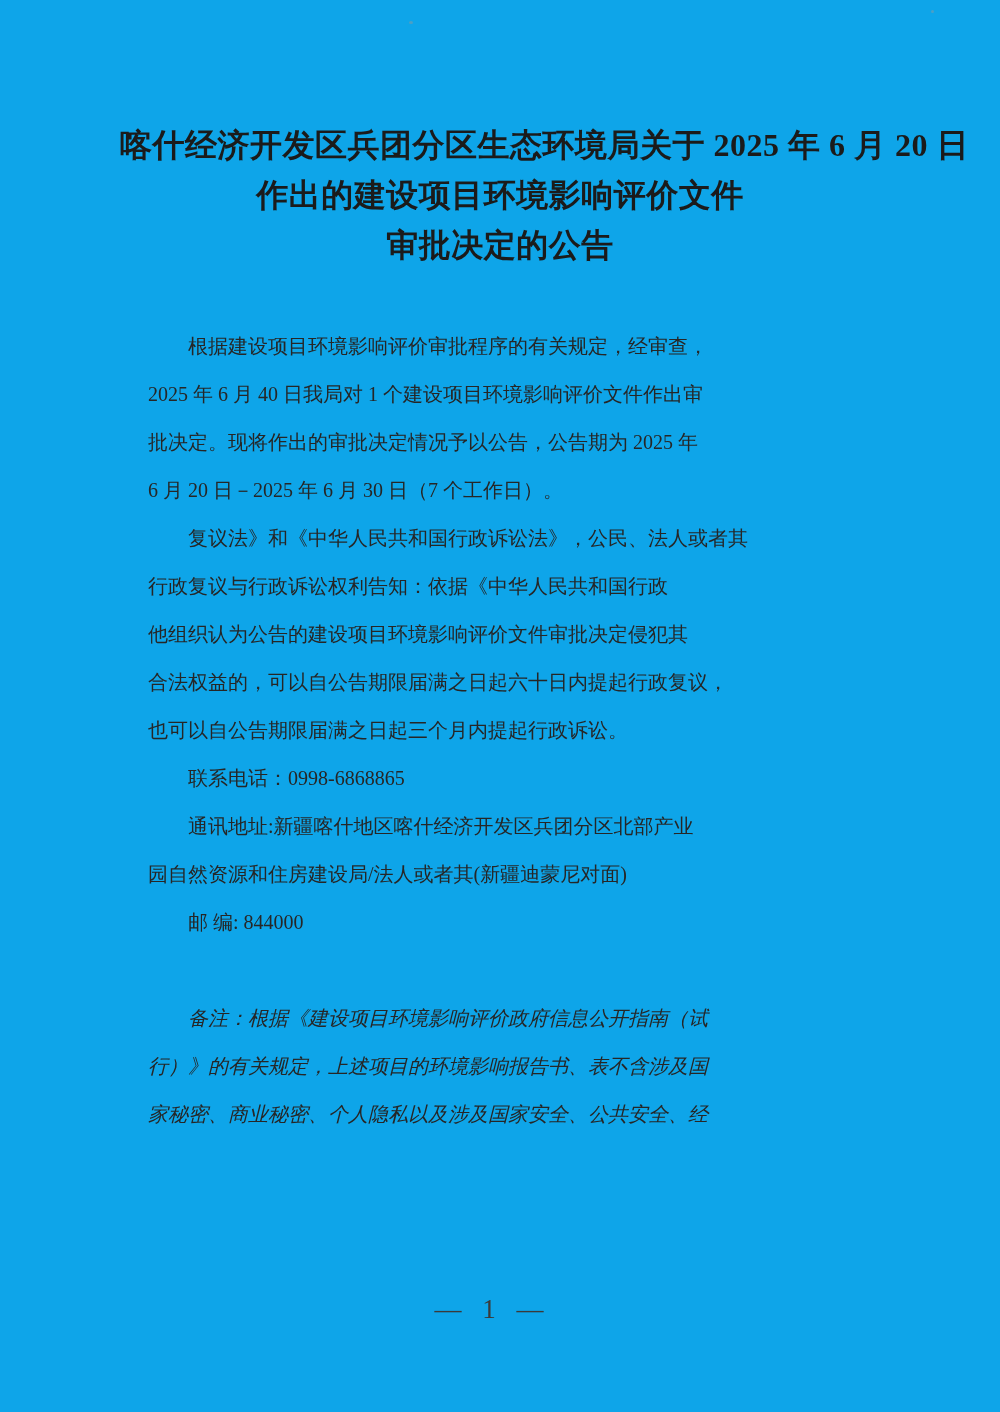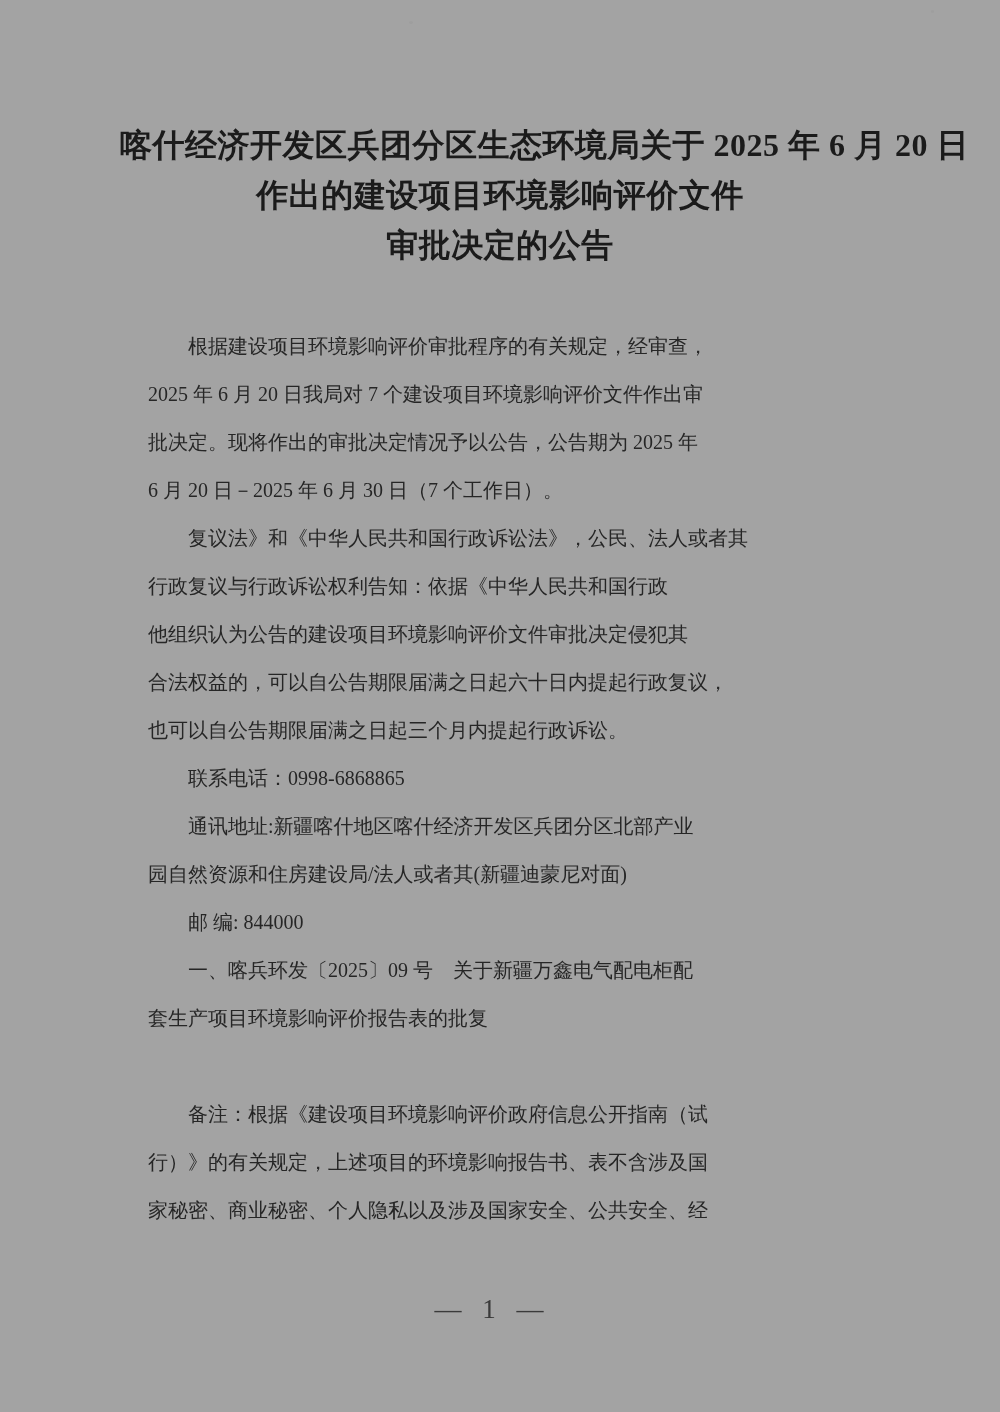--- a/index.html
+++ b/index.html
@@ -5,21 +5,21 @@
   html, body {
     margin: 0;
     padding: 0;
     background: #e8e8e8;
   }
   .page {
     position: relative;
     width: 1000px;
     height: 1412px;
     margin: 0 auto;
-    background: #a3a3a3;
+    background: #0ea5e9;
     overflow: hidden;
     font-family: "Liberation Serif", "DejaVu Serif", serif;
     color: #262626;
     box-sizing: border-box;
     padding-top: 120px;
   }
   .doc-title {
     width: 760px;
     margin: 0 auto;
     text-align: center;
@@ -45,20 +45,21 @@
   }
   .para .line {
     display: block;
     white-space: nowrap;
   }
   .para .line:first-child {
     text-indent: 2em;
   }
   .para.gap-before {
     margin-top: 48px;
+    font-style: italic;
   }
   .page-number {
     position: absolute;
     top: 1294px;
     left: 0;
     width: 980px;
     text-align: center;
     font-size: 27px;
     color: #3a3a3a;
     word-spacing: 10px;
@@ -82,45 +83,41 @@
 
   <div class="doc-title">
       <span class="title-line">喀什经济开发区兵团分区生态环境局关于 2025 年 6 月 20 日</span>
       <span class="title-line">作出的建设项目环境影响评价文件</span>
       <span class="title-line">审批决定的公告</span>
     </div>
 
   <div class="doc-body">
       <p class="para">
         <span class="line">根据建设项目环境影响评价审批程序的有关规定，经审查，</span>
-        <span class="line">2025 年 6 月 20 日我局对 7 个建设项目环境影响评价文件作出审</span>
+        <span class="line">2025 年 6 月 40 日我局对 1 个建设项目环境影响评价文件作出审</span>
         <span class="line">批决定。现将作出的审批决定情况予以公告，公告期为 2025 年</span>
         <span class="line">6 月 20 日－2025 年 6 月 30 日（7 个工作日）。</span>
       </p>
       <p class="para">
         <span class="line">复议法》和《中华人民共和国行政诉讼法》，公民、法人或者其</span>
         <span class="line">行政复议与行政诉讼权利告知：依据《中华人民共和国行政</span>
         <span class="line">他组织认为公告的建设项目环境影响评价文件审批决定侵犯其</span>
         <span class="line">合法权益的，可以自公告期限届满之日起六十日内提起行政复议，</span>
         <span class="line">也可以自公告期限届满之日起三个月内提起行政诉讼。</span>
       </p>
       <p class="para">
         <span class="line">联系电话：0998-6868865</span>
       </p>
       <p class="para">
         <span class="line">通讯地址:新疆喀什地区喀什经济开发区兵团分区北部产业</span>
         <span class="line">园自然资源和住房建设局/法人或者其(新疆迪蒙尼对面)</span>
       </p>
       <p class="para">
         <span class="line">邮 编: 844000</span>
       </p>
-      <p class="para">
-        <span class="line">一、喀兵环发〔2025〕09 号　关于新疆万鑫电气配电柜配</span>
-        <span class="line">套生产项目环境影响评价报告表的批复</span>
-      </p>
       <p class="para gap-before">
         <span class="line">备注：根据《建设项目环境影响评价政府信息公开指南（试</span>
         <span class="line">行）》的有关规定，上述项目的环境影响报告书、表不含涉及国</span>
         <span class="line">家秘密、商业秘密、个人隐私以及涉及国家安全、公共安全、经</span>
       </p>
     </div>
 
   <div class="page-number">— 1 —</div>
 </div>
 

